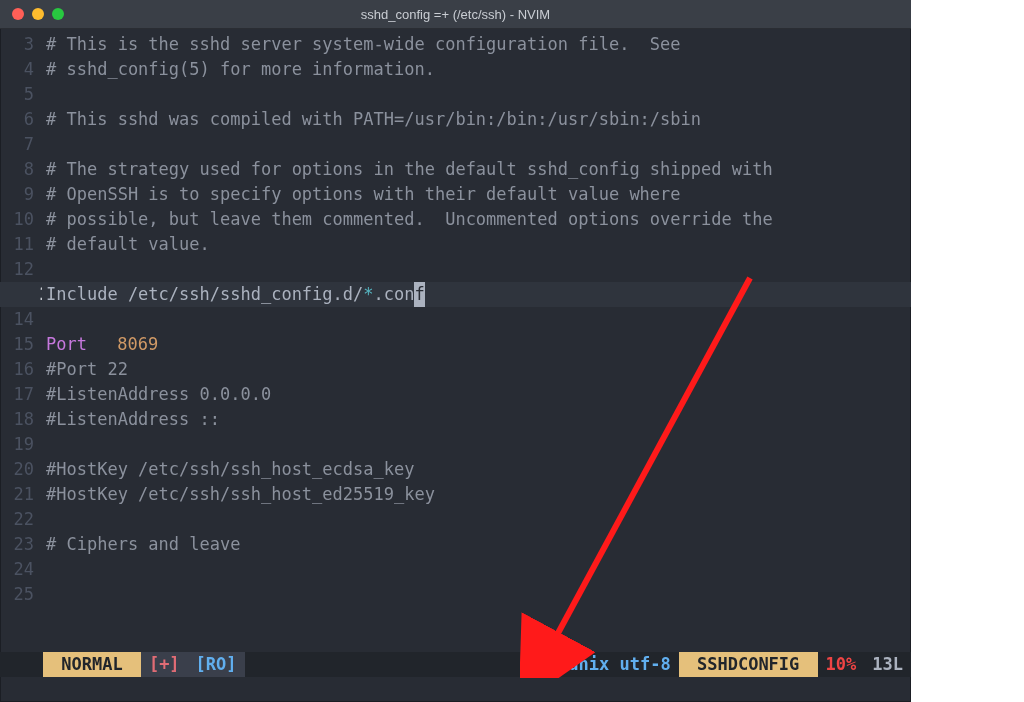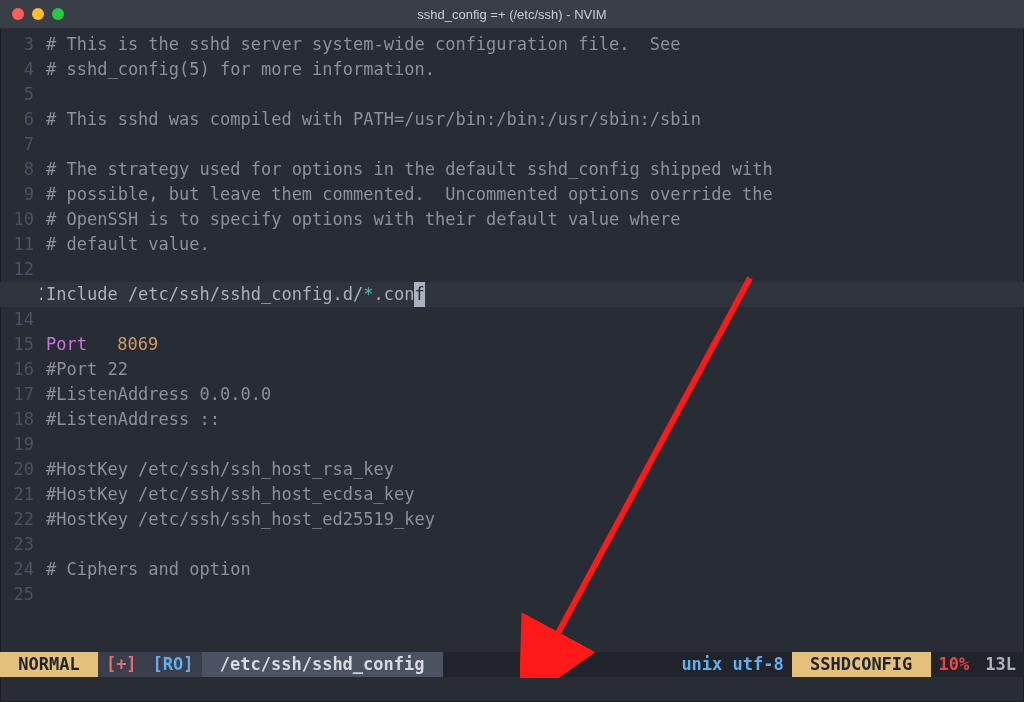--- a/index.html
+++ b/index.html
@@ -6,21 +6,21 @@
     margin: 0;
     padding: 0;
     width: 1024px;
     height: 702px;
     background: #fff;
     font-family: "Menlo", "Consolas", "DejaVu Sans Mono", monospace;
     overflow: hidden;
   }
   .window {
     position: relative;
-    width: 1024px;
+    width: 911px;
     height: 702px;
     background: #282c34;
     box-shadow: 0 0 0 1px #1b1e24 inset;
     box-sizing: border-box;
   }
   .titlebar {
     height: 28px;
     background: #3a3f47;
     border-bottom: 1px solid #2a2d33;
     display: flex;
@@ -106,20 +106,21 @@
     position: absolute;
     left: 0; right: 0;
     bottom: 25px;
     height: 25px;
     background: #21252b;
     color: #abb2bf;
     display: flex;
     align-items: center;
     font-weight: bold;
     white-space: pre;
+    padding-left: 43px;
   }
   .sl-seg { padding: 0 8px; height:25px; display:flex; align-items:center; }
   .sl-mode { background: #e5c07b; color: #21252b; }
   .sl-mod  { color: #e06c75; background:#3a3f4b; }
   .sl-ro   { color: #61afef; background:#3a3f4b; }
   .sl-file { background:#4b5363; color:#d7dae0; }
   .sl-spacer { flex: 1 1 auto; }
   .sl-enc  { color:#61afef; }
   .sl-ft   { background:#e5c07b; color:#21252b; }
   .sl-pct  { color:#ef4444; }
@@ -181,43 +182,41 @@
         <div class="ln">24</div>
         <div class="ln">25</div>
       </div>
     <div class="code" id="code">
         <div class="row"><span class="tok-comment"># This is the sshd server system-wide configuration file.  See</span></div>
         <div class="row"><span class="tok-comment"># sshd_config(5) for more information.</span></div>
         <div class="row"></div>
         <div class="row"><span class="tok-comment"># This sshd was compiled with PATH=/usr/bin:/bin:/usr/sbin:/sbin</span></div>
         <div class="row"></div>
         <div class="row"><span class="tok-comment"># The strategy used for options in the default sshd_config shipped with</span></div>
+        <div class="row"><span class="tok-comment"># OpenSSH is to specify options with their default value where</span></div>
         <div class="row"><span class="tok-comment"># possible, but leave them commented.  Uncommented options override the</span></div>
-        <div class="row"><span class="tok-comment"># OpenSSH is to specify options with their default value where</span></div>
         <div class="row"><span class="tok-comment"># default value.</span></div>
         <div class="row"></div>
         <div class="row current"><span class="tok-plain">Include /etc/ssh/sshd_config.d/</span><span class="tok-op">*</span><span class="tok-plain">.con</span><span class="cursor">f</span></div>
         <div class="row"></div>
         <div class="row"><span class="tok-key">Port</span> <span class="tok-num">8069</span></div>
         <div class="row"><span class="tok-comment">#Port 22</span></div>
         <div class="row"><span class="tok-comment">#ListenAddress 0.0.0.0</span></div>
         <div class="row"><span class="tok-comment">#ListenAddress ::</span></div>
         <div class="row"></div>
-        <div class="row"><span class="tok-comment">#HostKey /etc/ssh/ssh_host_rsa_key</span></div>
         <div class="row"><span class="tok-comment">#HostKey /etc/ssh/ssh_host_ecdsa_key</span></div>
         <div class="row"><span class="tok-comment">#HostKey /etc/ssh/ssh_host_ed25519_key</span></div>
         <div class="row"></div>
-        <div class="row"><span class="tok-comment"># Ciphers and option</span></div>
+        <div class="row"><span class="tok-comment"># Ciphers and leave</span></div>
       </div>
 
     <div class="statusline">
       <span class="sl-seg sl-mode"> NORMAL </span>
       <span class="sl-seg sl-mod">[+]</span>
       <span class="sl-seg sl-ro">[RO]</span>
-      <span class="sl-seg sl-file"> /etc/ssh/sshd_config </span>
       <span class="sl-spacer"></span>
       <span class="sl-seg sl-enc">unix utf-8</span>
       <span class="sl-seg sl-ft"> SSHDCONFIG </span>
       <span class="sl-seg sl-pct">10%</span>
       <span class="sl-seg sl-lines">13L</span>
     </div>
 
 
     <svg class="arrow" style="left:520px; top:230px;" width="260" height="420">
       <defs>

